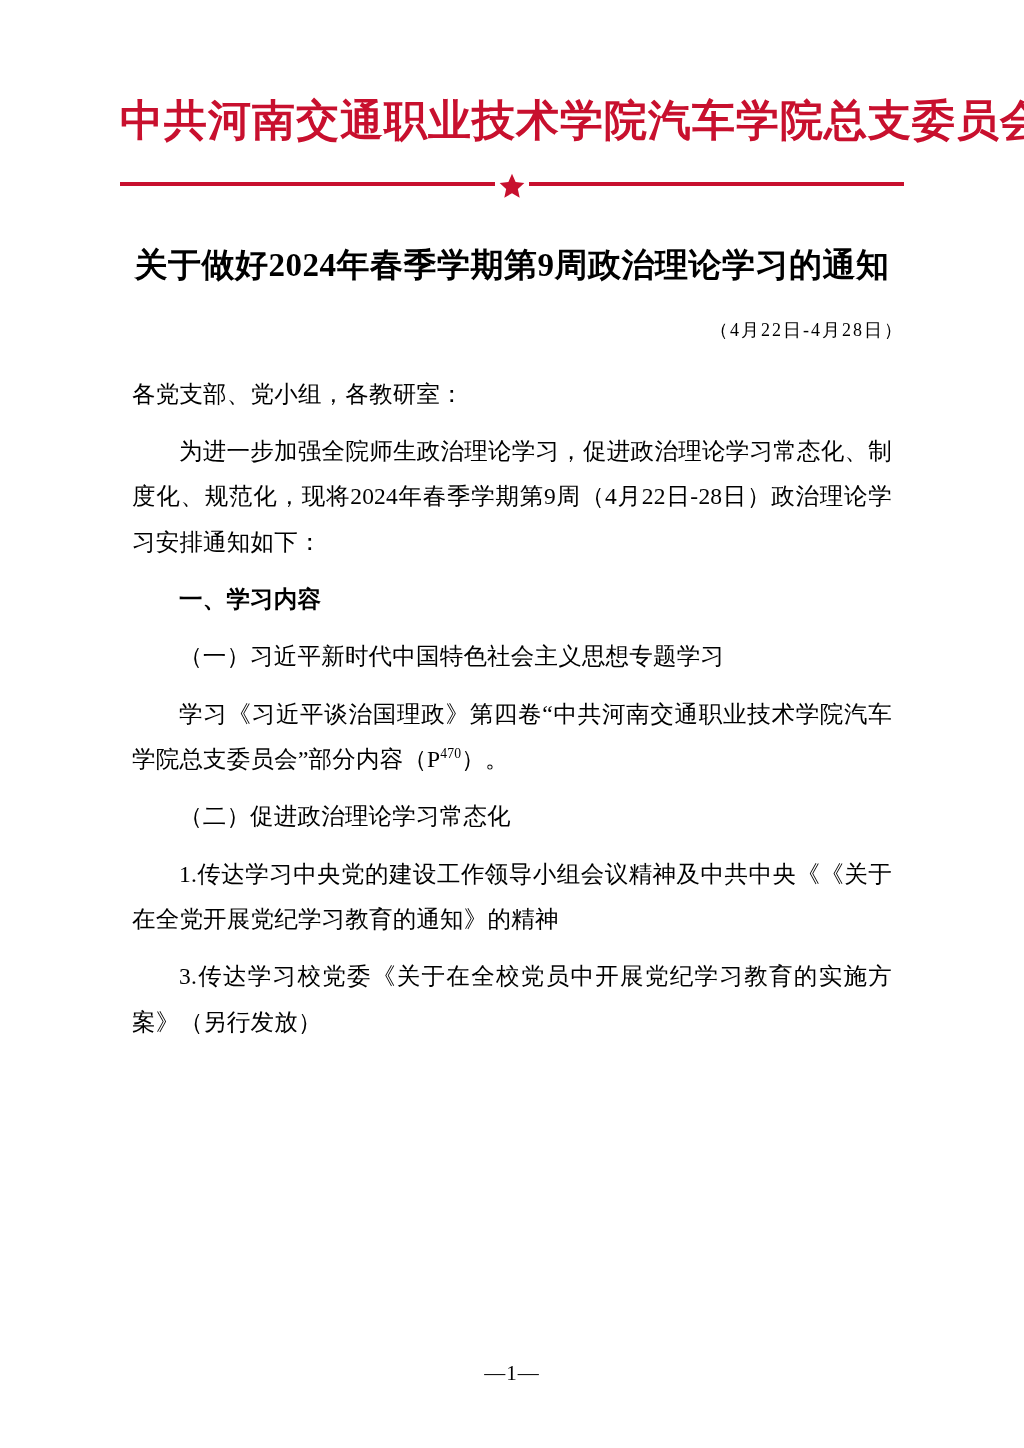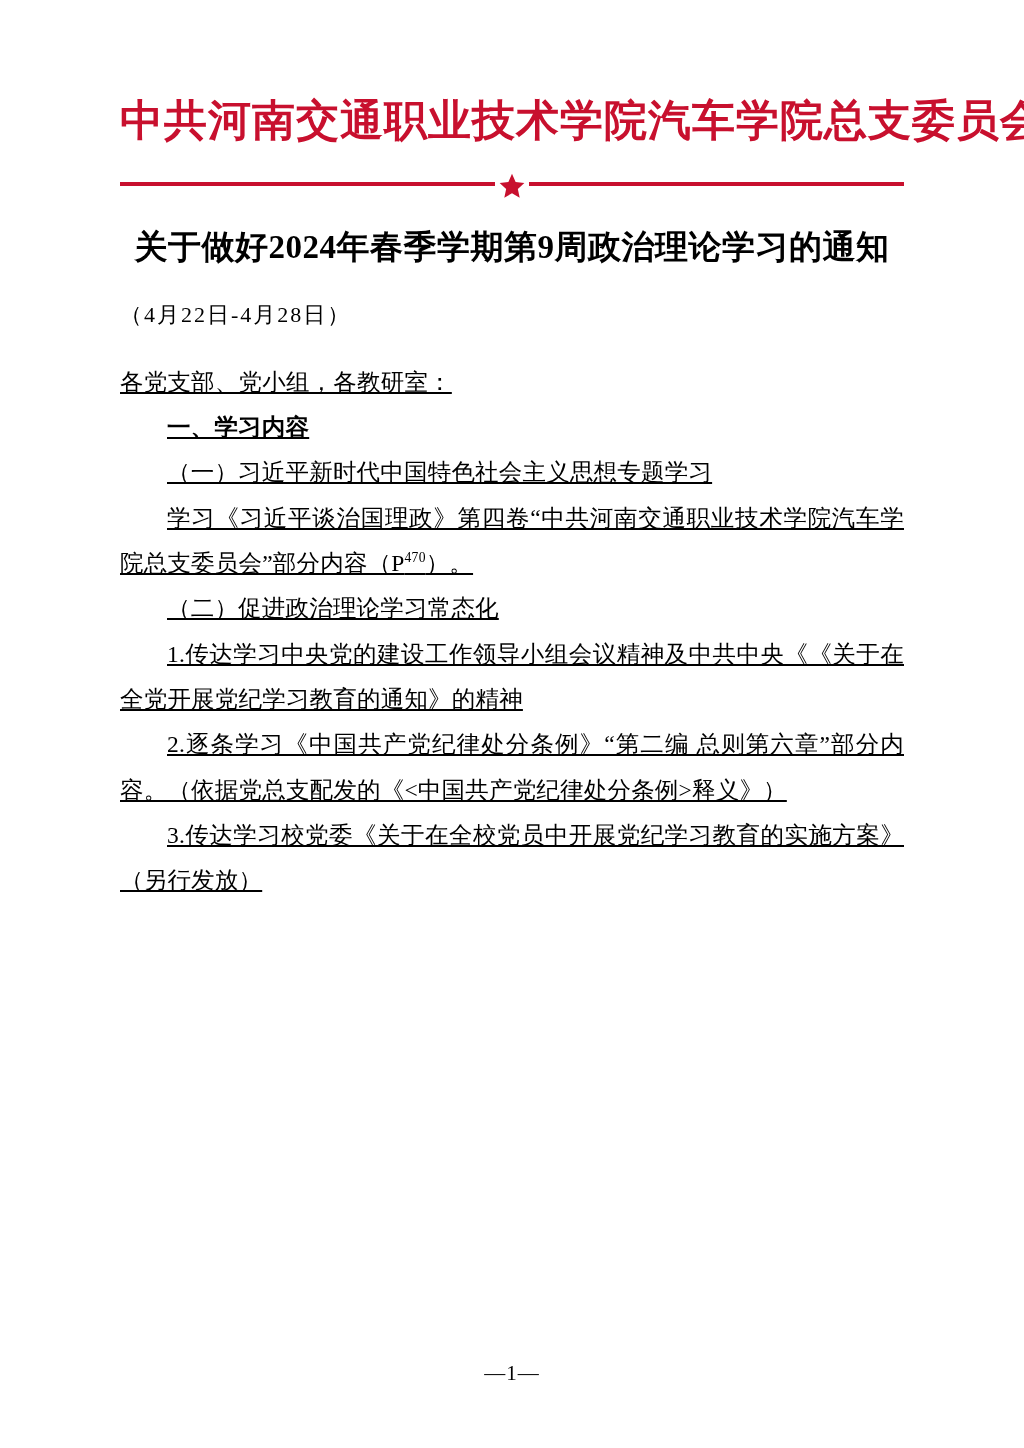--- a/index.html
+++ b/index.html
@@ -56,49 +56,48 @@
     transform: translateX(-50%);
     width: 34px;
     height: 26px;
     background: #ffffff;
     text-align: center;
   }
   .letterhead-rule .star svg { display: block; margin: 1px auto 0; }
 
   
   .doc-title {
-    margin-top: 24px;
+    margin-top: 42px;
     text-align: center;
     font-family: "Liberation Serif", "DejaVu Serif", serif;
     font-weight: bold;
     font-size: 33px;
     line-height: 1.58;
     letter-spacing: 0.5px;
     padding: 0 6px;
   }
   .doc-subtitle {
     margin-top: 26px;
-    text-align: left;
-    font-size: 22px;
+    text-align: right;
+    font-size: 18px;
     letter-spacing: 2px;
     font-family: "Liberation Serif", "DejaVu Serif", serif;
   }
 
   
   .body-text {
     margin-top: 30px;
     font-size: 23.5px;
     line-height: 1.93;
     text-align: justify;
     text-justify: inter-ideograph;
     letter-spacing: 0.2px;
   }
   .body-text p {
-    margin: 0;
-    text-decoration: underline;
+    margin: 12px;
   }
   .p-indent { text-indent: 2em; }
   .p-heading {
     text-indent: 2em;
     font-weight: bold;
   }
   sup {
     font-size: 0.58em;
     vertical-align: super;
     line-height: 0;
@@ -131,26 +130,26 @@
       </div>
     </div>
   </div>
 
   <div class="doc-title">关于做好2024年春季学期第9周政治理论学习的通知</div>
 
   <div class="doc-subtitle">（4月22日-4月28日）</div>
 
   <div class="body-text">
     <p>各党支部、党小组，各教研室：</p>
+    <p class="p-indent">为进一步加强全院师生政治理论学习，促进政治理论学习常态化、制度化、规范化，现将2024年春季学期第9周（4月22日-28日）政治理论学习安排通知如下：</p>
     <p class="p-heading">一、学习内容</p>
     <p class="p-indent">（一）习近平新时代中国特色社会主义思想专题学习</p>
     <p class="p-indent">
       <span>学习《习近平谈治国理政》第四卷“中共河南交通职业技术学院汽车学院总支委员会”部分内容（P</span><sup>470</sup><span>）。</span>
     </p>
     <p class="p-indent">（二）促进政治理论学习常态化</p>
     <p class="p-indent">1.传达学习中央党的建设工作领导小组会议精神及中共中央《《关于在全党开展党纪学习教育的通知》的精神</p>
-    <p class="p-indent">2.逐条学习《中国共产党纪律处分条例》“第二编 总则第六章”部分内容。（依据党总支配发的《&lt;中国共产党纪律处分条例&gt;释义》）</p>
     <p class="p-indent">3.传达学习校党委《关于在全校党员中开展党纪学习教育的实施方案》（另行发放）</p>
   </div>
 
   <div class="page-number">—1—</div>
 
 </div>
 
 </body></html>

